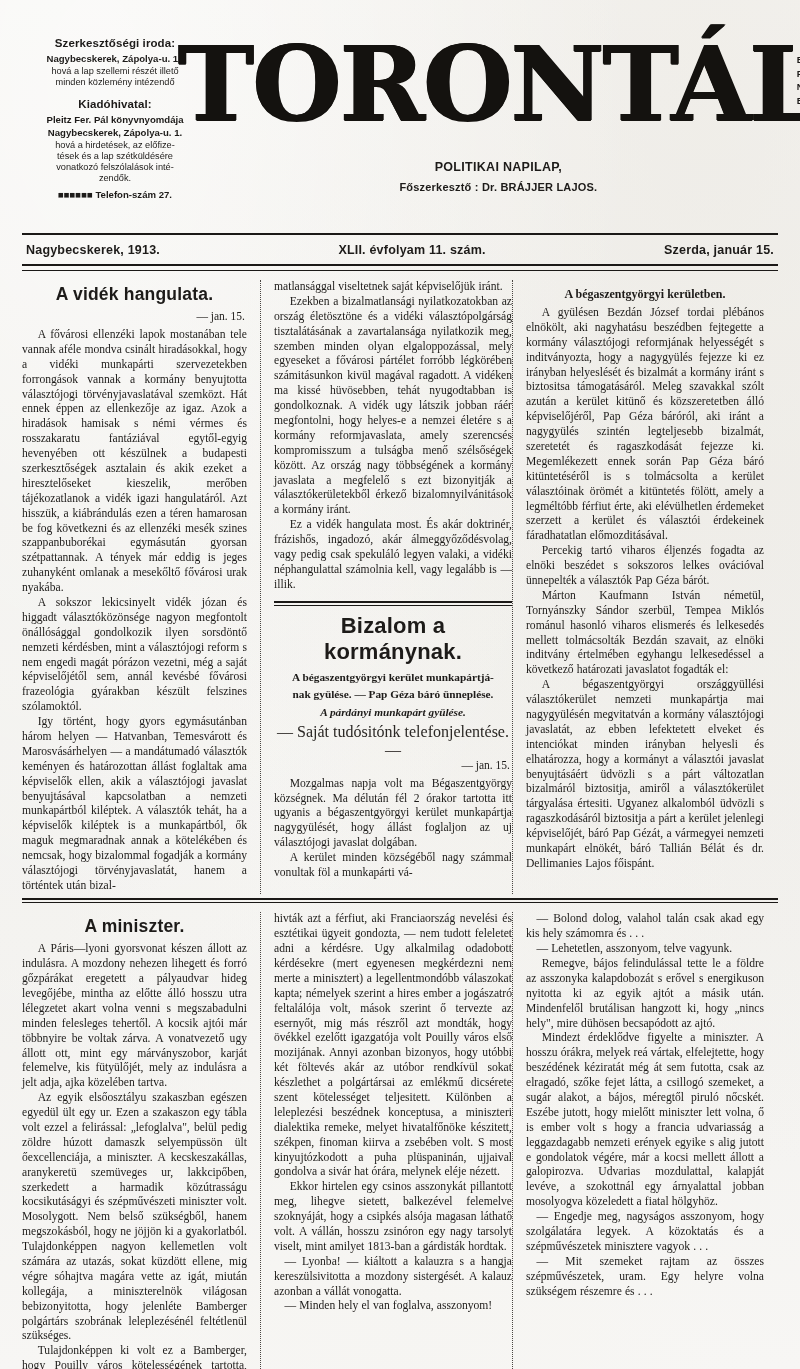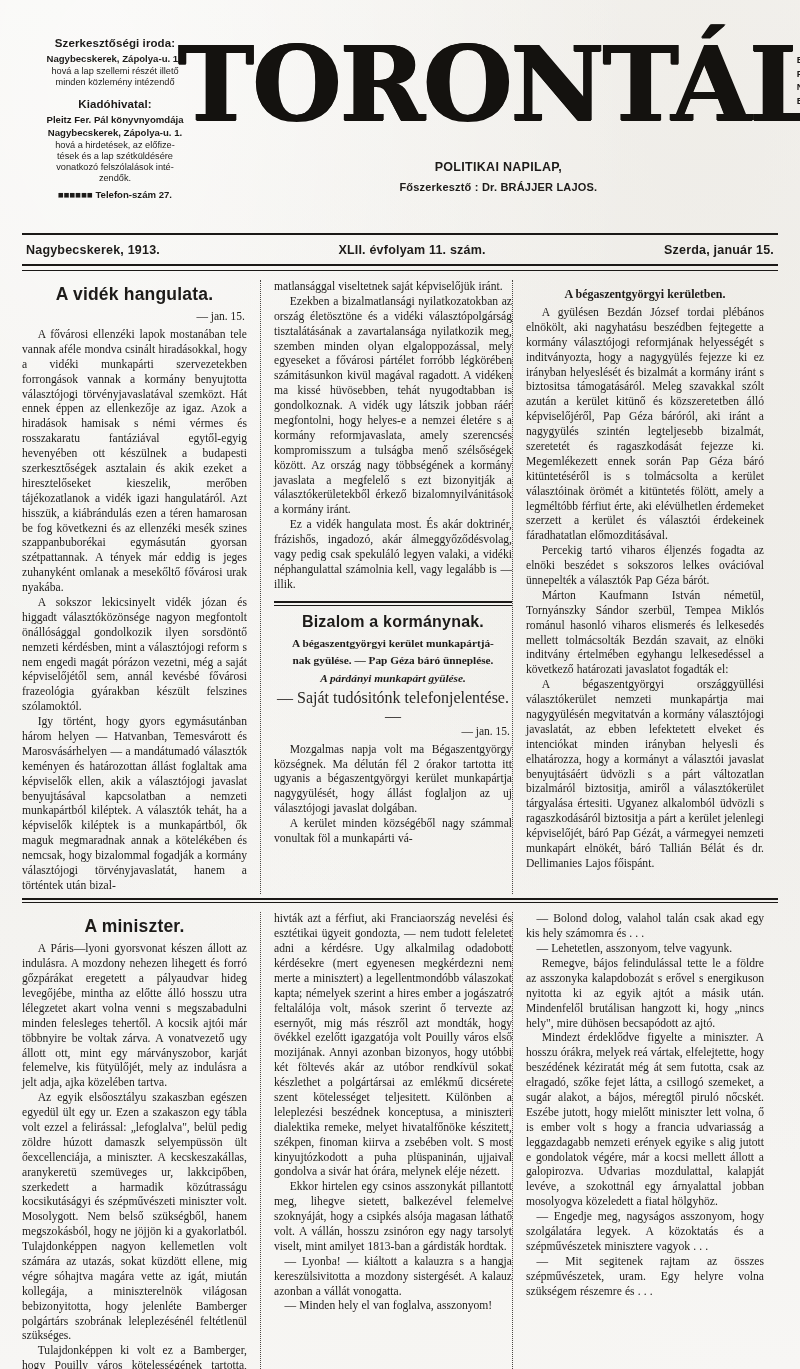--- a/index.html
+++ b/index.html
@@ -169,21 +169,21 @@
 
   .art-title {
     font-family: "Liberation Sans", "DejaVu Sans", sans-serif;
     font-weight: bold;
     font-size: 17.5px;
     text-align: center;
     margin: 4px 0 5px 0;
     letter-spacing: 0.2px;
   }
   .art-title.small {
-    font-size: 16px;
+    font-size: 22px;
   }
   .dateline {
     text-align: right;
     font-size: 11.5px;
     margin: 0 2px 6px 0;
   }
   .sub-deck {
     font-weight: bold;
     font-size: 11.3px;
     text-align: center;
@@ -363,17 +363,17 @@
       <p class="body dash">— Lyonba! — kiáltott a kalauzra s a hangja kereszülsivitotta a mozdony sistergését. A kalauz azonban a vállát vonogatta.</p>
       <p class="body dash">— Minden hely el van foglalva, asszonyom!</p>
     </div>
 
     <div class="col c3">
       <p class="body dash">— Bolond dolog, valahol talán csak akad egy kis hely számomra és . . .</p>
       <p class="body dash">— Lehetetlen, asszonyom, telve vagyunk.</p>
       <p class="body">Remegve, bájos felindulással tette le a földre az asszonyka kalapdobozát s erővel s energikuson nyitotta ki az egyik ajtót a másik után. Mindenfelől brutálisan hangzott ki, hogy „nincs hely", mire dühösen becsapódott az ajtó.</p>
       <p class="body">Mindezt érdeklődve figyelte a miniszter. A hosszu órákra, melyek reá vártak, elfelejtette, hogy beszédének kéziratát még át sem futotta, csak az elragadó, szőke fejet látta, a csillogó szemeket, a sugár alakot, a bájos, méregtől piruló nőcskét. Eszébe jutott, hogy mielőtt miniszter lett volna, ő is ember volt s hogy a francia udvariasság a leggazdagabb nemzeti erények egyike s alig jutott e gondolatok végére, már a kocsi mellett állott a galopirozva. Udvarias mozdulattal, kalapját levéve, a szokottnál egy árnyalattal jobban mosolyogva közeledett a fiatal hölgyhöz.</p>
       <p class="body dash">— Engedje meg, nagyságos asszonyom, hogy szolgálatára legyek. A közoktatás és a szépművészetek minisztere vagyok . . .</p>
-      <p class="body dash">— Mit segitenek rajtam az összes szépművészetek, uram. Egy helyre volna szükségem részemre és . . .</p>
+      <p class="body dash">— Mit szemeket rajtam az összes szépművészetek, uram. Egy helyre volna szükségem részemre és . . .</p>
     </div>
   </div>
 
 </div>
 
 </body></html>

